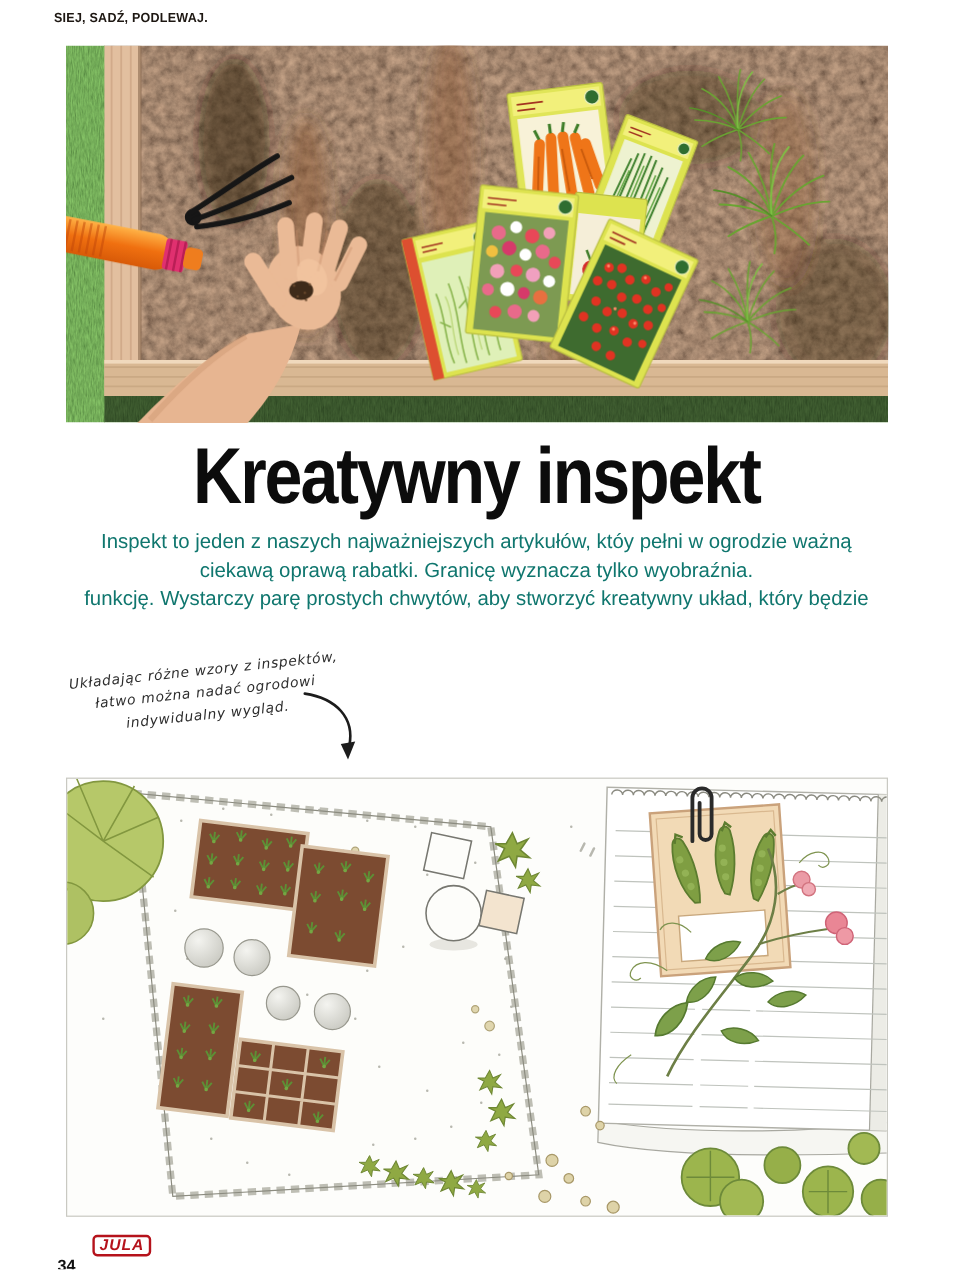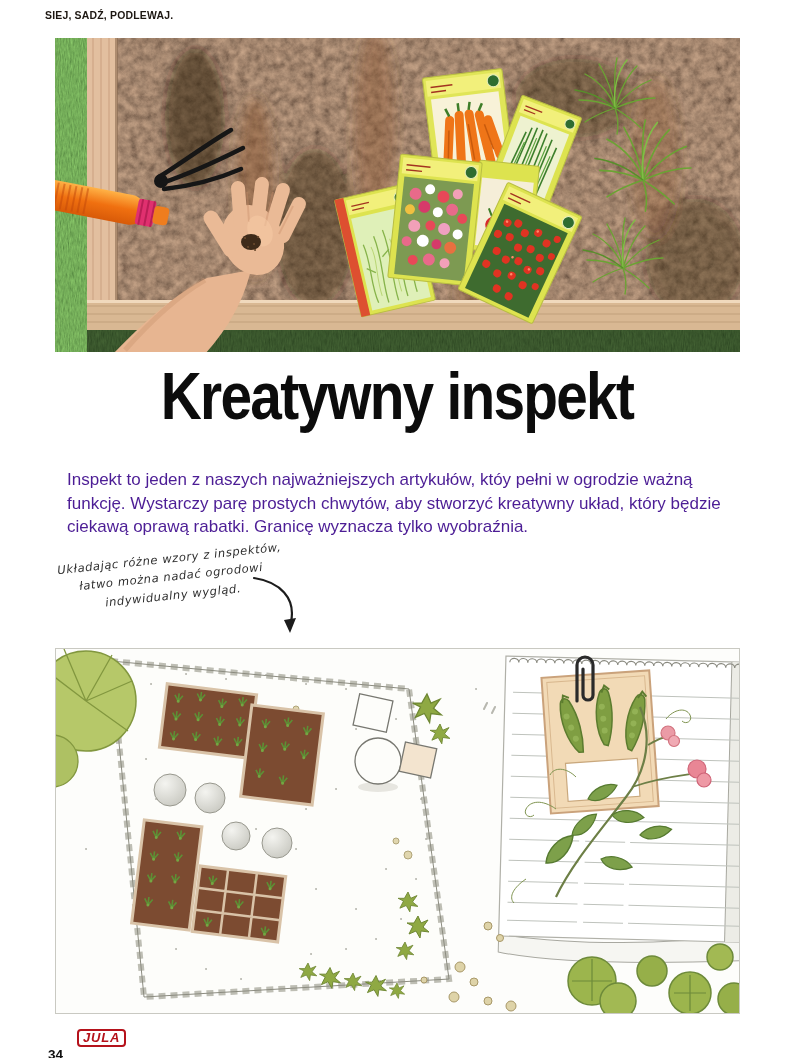--- a/index.html
+++ b/index.html
@@ -4,22 +4,22 @@
 <style>
   html,body{margin:0;padding:0;background:#ffffff;}
   .page{position:relative;width:794px;height:1058px;background:#ffffff;overflow:hidden;
         font-family:"Liberation Sans",sans-serif;color:#111;border-radius:14px;}
   .kicker{position:absolute;left:45px;top:9px;font-size:11px;font-weight:bold;
           letter-spacing:.2px;color:#1d1712;transform:scaleX(.95);transform-origin:left center;}
   .photo-wrap{position:absolute;left:55px;top:38px;width:685px;height:314px;overflow:hidden;}
   .headline{position:absolute;left:0;top:358px;width:794px;margin:0;text-align:center;
             font-size:66px;font-weight:bold;letter-spacing:-2px;color:#0c0c0c;
             transform:scaleX(.86);transform-origin:center;}
-  .intro{position:absolute;left:67px;top:468px;width:660px;
-         font-size:17px;line-height:23.5px;color:#4c1d95;}
+  .intro{position:absolute;left:67px;top:440px;width:660px;text-align:center;
+         font-size:17px;line-height:23.5px;color:#0f766e;}
   .intro span{display:block;}
   .note{position:absolute;left:50px;top:562px;width:238px;text-align:center;
         font-size:11.5px;line-height:1.6;color:#2d2d2d;font-style:italic;letter-spacing:.6px;
         transform:rotate(-6deg);transform-origin:left top;font-family:"DejaVu Sans",cursive;}
   .note span{display:block;}
   .arrow-svg{position:absolute;left:250px;top:570px;}
   .illo-wrap{position:absolute;left:55px;top:648px;width:685px;height:366px;
              border:1px solid #c9c9c2;box-sizing:border-box;background:#fdfdfb;overflow:hidden;}
   .footer-page{position:absolute;left:48px;top:1027px;font-size:13.5px;font-weight:bold;color:#101010;margin-top:20px;}
   .logo{position:absolute;left:77px;top:1029px;border:2px solid #b5121b;border-radius:4px;
@@ -289,22 +289,22 @@
       <use href="#tuft" x="0" y="0" transform="translate(588,142) scale(1.2)"></use>
       <use href="#tuft" x="0" y="0" transform="translate(568,230)"></use>
     </g>
   </svg>
   </div>
 
   <h1 class="headline">Kreatywny inspekt</h1>
 
   <div class="intro">
     <span>Inspekt to jeden z naszych najważniejszych artykułów, któy pełni w ogrodzie ważną</span>
+    <span>ciekawą oprawą rabatki. Granicę wyznacza tylko wyobraźnia.</span>
     <span>funkcję. Wystarczy parę prostych chwytów, aby stworzyć kreatywny układ, który będzie</span>
-    <span>ciekawą oprawą rabatki. Granicę wyznacza tylko wyobraźnia.</span>
   </div>
 
   <div class="note">
     <span>Układając różne wzory z inspektów,</span>
     <span>łatwo można nadać ogrodowi</span>
     <span>indywidualny wygląd.</span>
   </div>
 
   <svg class="arrow-svg" width="60" height="72" viewBox="0 0 60 72">
     <path d="M4,8 C30,12 46,28 41,52" stroke="#1c1c1c" stroke-width="2.2" fill="none" stroke-linecap="round"></path>

